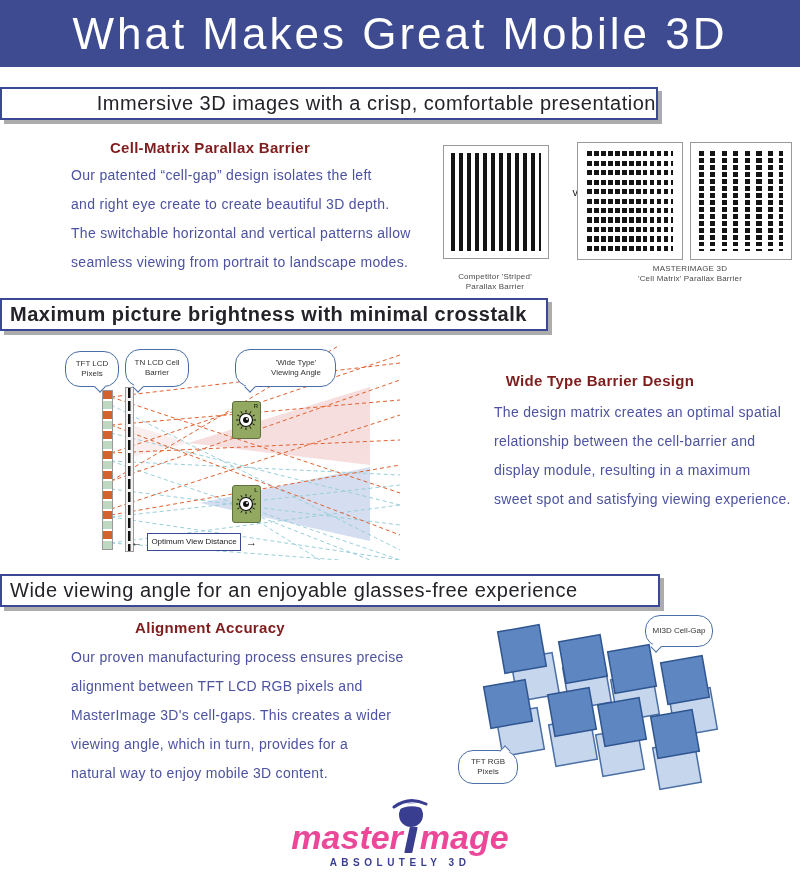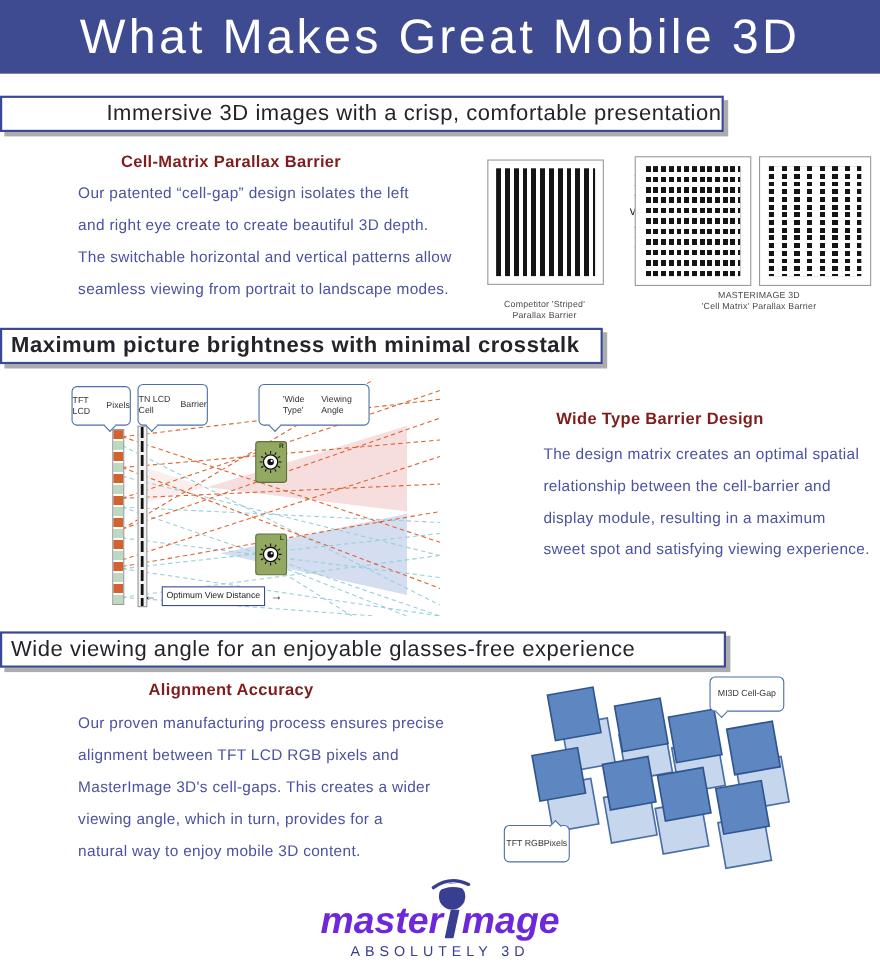--- a/index.html
+++ b/index.html
@@ -58,23 +58,23 @@
   
   #fig2{position:absolute;left:40px;top:345px;width:360px;height:215px;}
   #fig2 svg.rays{position:absolute;left:0;top:0;z-index:1;}
   .tft-strip{position:absolute;left:62px;top:45px;width:9px;height:158px;border:1px solid #999;
       background:repeating-linear-gradient(180deg,#D4622F 0 8px,#fff 8px 10px,#BFD8C2 10px 18px,#fff 18px 20px);
       z-index:2;}
   .barrier-strip{position:absolute;left:85px;top:42px;width:7px;height:163px;border:1px solid #999;
       background-color:#f2f2f2;
       background-image:repeating-linear-gradient(180deg,#111 0 10px,transparent 10px 13px);
       background-size:2.5px 100%;background-position:center top;background-repeat:no-repeat;z-index:2;}
-  .bubble{position:absolute;background:#fff;border:1.5px solid #4A6FA8;border-radius:5px;
-          font-size:8px;line-height:10px;color:#333;display:flex;flex-direction:row;
-          align-items:center;justify-content:center;z-index:3;}
+  .bubble{position:absolute;background:#fff;border:1.5px solid #4A6FA8;border-radius:15px;
+          font-size:8px;line-height:10px;color:#333;display:flex;flex-direction:column;
+          align-items:center;justify-content:center;text-align:center;z-index:3;}
   .bubble::after{content:"";position:absolute;bottom:-4.5px;width:7px;height:7px;background:#fff;
           border-right:1.5px solid #4A6FA8;border-bottom:1.5px solid #4A6FA8;transform:rotate(45deg);}
   #bub-tft{left:25px;top:6px;width:52px;height:34px;}   #bub-tft::after{left:30px;}
   #bub-barrier{left:85px;top:4px;width:62px;height:36px;} #bub-barrier::after{left:8px;}
   #bub-view{left:195px;top:4px;width:78px;height:36px;padding-left:21px;}  #bub-view::after{left:10px;}
   .bubble.tail-up::after{bottom:auto;top:-4.5px;transform:rotate(225deg);}
   .eye-box{position:absolute;width:27px;height:36px;background:#93A961;border:1px solid #5F7040;
            border-radius:3px;z-index:2;}
   .eye-box .tag{position:absolute;top:1px;right:2px;font-size:6px;font-weight:bold;color:#2F4018;}
   .eye-box svg{position:absolute;left:2px;top:7px;}
@@ -85,27 +85,27 @@
   #arrL{left:-17px;} #arrR{right:-17px;}
 
   
   #fig3{position:absolute;left:430px;top:602px;width:370px;height:198px;}
   #fig3 svg.squares{position:absolute;left:0;top:0;z-index:1;}
   #bub-cellgap{left:215px;top:13px;width:66px;height:30px;} #bub-cellgap::after{left:6px;}
   #bub-pixels{left:28px;top:148px;width:58px;height:32px;} #bub-pixels::after{right:8px;left:auto;}
 
   
   .footer{position:absolute;left:0;top:820px;width:800px;text-align:center;}
-  .brand-row{display:inline-flex;align-items:flex-end;position:relative;color:#6d28d9;
+  .brand-row{display:inline-flex;align-items:flex-end;position:relative;color:#ec4899;
              font-style:italic;font-weight:bold;font-size:34px;line-height:1;}
   .logo-i{position:relative;display:inline-block;width:15px;height:32px;margin:0 1px;}
   .logo-i .stem{position:absolute;left:3px;bottom:1px;width:8px;height:26px;background:#3A3E90;
                 transform:skewX(-12deg);border-radius:1px;}
   .logo-i .ball{position:absolute;left:-13px;top:-24px;width:40px;height:30px;}
-  .tagline{margin-top:3px;font-size:13px;font-weight:normal;letter-spacing:4.5px;color:#3A3E90;
+  .tagline{margin-top:3px;font-size:10px;font-weight:bold;letter-spacing:4.5px;color:#3A3E90;
            font-style:normal;}
 </style>
 </head>
 <body>
 
 <div class="page">
 
   <div class="banner">
     <h1>What Makes Great Mobile 3D</h1>
   </div>

